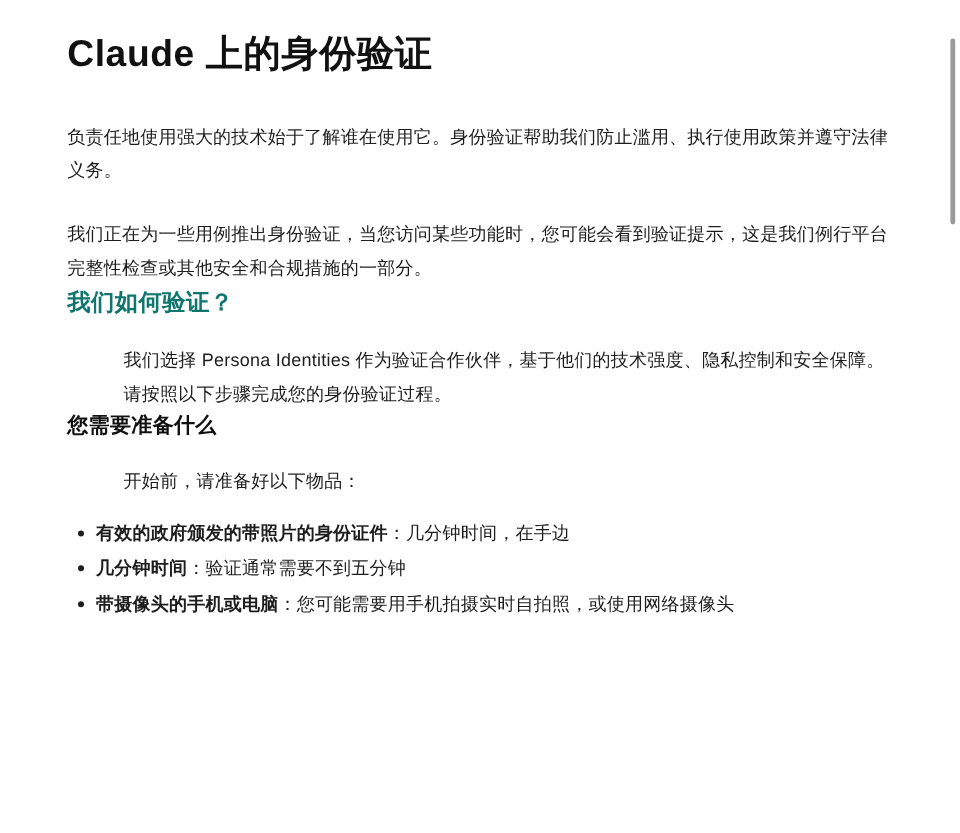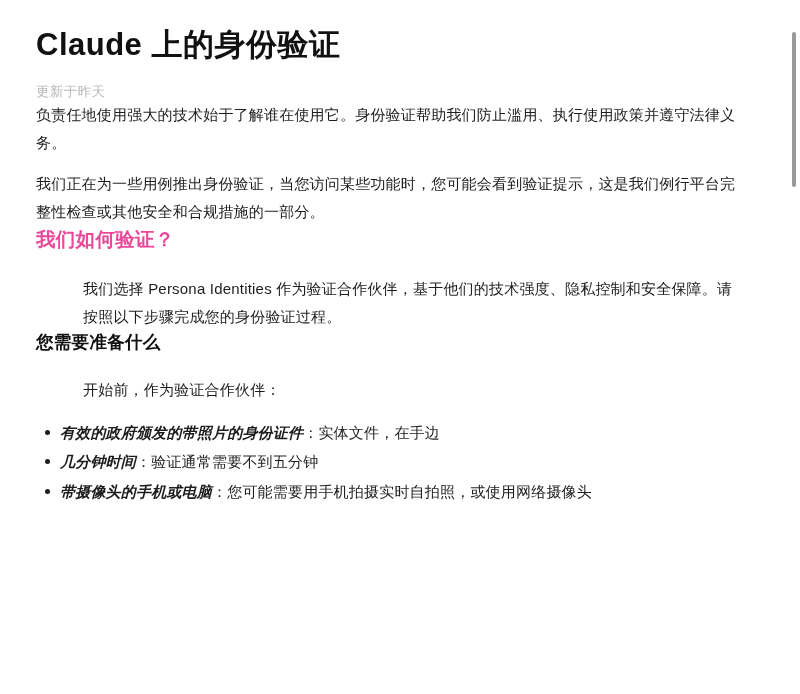--- a/index.html
+++ b/index.html
@@ -13,21 +13,21 @@
     overflow: hidden;
     font-family: "Liberation Sans", sans-serif;
     color: #1a1a1a;
     position: relative;
   }
   .page {
     position: relative;
     width: 800px;
     height: 694px;
     box-sizing: border-box;
-    padding: 26px 60px 0 36px;
+    padding: 26px 60px 0 56px;
   }
   .doc-title {
     font-size: 31px;
     font-weight: bold;
     letter-spacing: 0.5px;
     line-height: 1.25;
     margin: 0 0 0 0;
     color: #111111;
   }
   .updated {
@@ -36,28 +36,28 @@
     margin-top: 18px;
     letter-spacing: 0.4px;
   }
   .body-p {
     font-size: 15px;
     line-height: 1.85;
     color: #1d1d1d;
     margin: 0;
     letter-spacing: 0.2px;
   }
-  .gap-lg { }
-  .gap-md { margin-top: 14px; }
+  .gap-lg { margin-top: 36px; }
+  .gap-md { margin-top: 26px; }
   .gap-sm { margin-top: 22px; margin-left: 47px; }
 
   .h2 {
     font-size: 19.5px;
     font-weight: bold;
-    color: #ec4899;
+    color: #0f766e;
     margin: 0;
     letter-spacing: 0.3px;
   }
   .h3 {
     font-size: 17.5px;
     font-weight: bold;
     color: #111111;
     margin: 0;
     letter-spacing: 0.3px;
     font-family: Liberation Serif, serif;
@@ -79,21 +79,20 @@
     position: absolute;
     left: -15px;
     top: 12px;
     width: 5px;
     height: 5px;
     background: #1d1d1d;
     border-radius: 50%;
   }
   ul.bullets li b {
     font-weight: bold;
-    font-style: italic;
   }
   .scrollbar-track {
     position: absolute;
     top: 0;
     right: 0;
     width: 12px;
     height: 694px;
     background: #ffffff;
   }
   .scrollbar-thumb {
@@ -106,37 +105,36 @@
     border-radius: 2px;
   }
 </style>
 </head>
 <body>
 
 <div class="page">
 
   <h1 class="doc-title">Claude 上的身份验证</h1>
 
-  <div class="updated">更新于昨天</div>
 
   <p class="body-p gap-lg">负责任地使用强大的技术始于了解谁在使用它。身份验证帮助我们防止滥用、执行使用政策并遵守法律义务。</p>
 
   <p class="body-p gap-md">我们正在为一些用例推出身份验证，当您访问某些功能时，您可能会看到验证提示，这是我们例行平台完整性检查或其他安全和合规措施的一部分。</p>
 
 
   <h2 class="h2 gap-md">我们如何验证？</h2>
 
   <p class="body-p gap-sm">我们选择 Persona Identities 作为验证合作伙伴，基于他们的技术强度、隐私控制和安全保障。请按照以下步骤完成您的身份验证过程。</p>
 
   <h3 class="h3 gap-md">您需要准备什么</h3>
 
-  <p class="body-p gap-sm">开始前，作为验证合作伙伴：</p>
+  <p class="body-p gap-sm">开始前，请准备好以下物品：</p>
 
   <ul class="bullets">
-    <li><b>有效的政府颁发的带照片的身份证件</b><span>：实体文件，在手边</span></li>
+    <li><b>有效的政府颁发的带照片的身份证件</b><span>：几分钟时间，在手边</span></li>
     <li><b>几分钟时间</b><span>：验证通常需要不到五分钟</span></li>
     <li><b>带摄像头的手机或电脑</b><span>：您可能需要用手机拍摄实时自拍照，或使用网络摄像头</span></li>
   </ul>
 
 </div>
 
 <div class="scrollbar-track">
   <div class="scrollbar-thumb"></div>
 </div>
 

